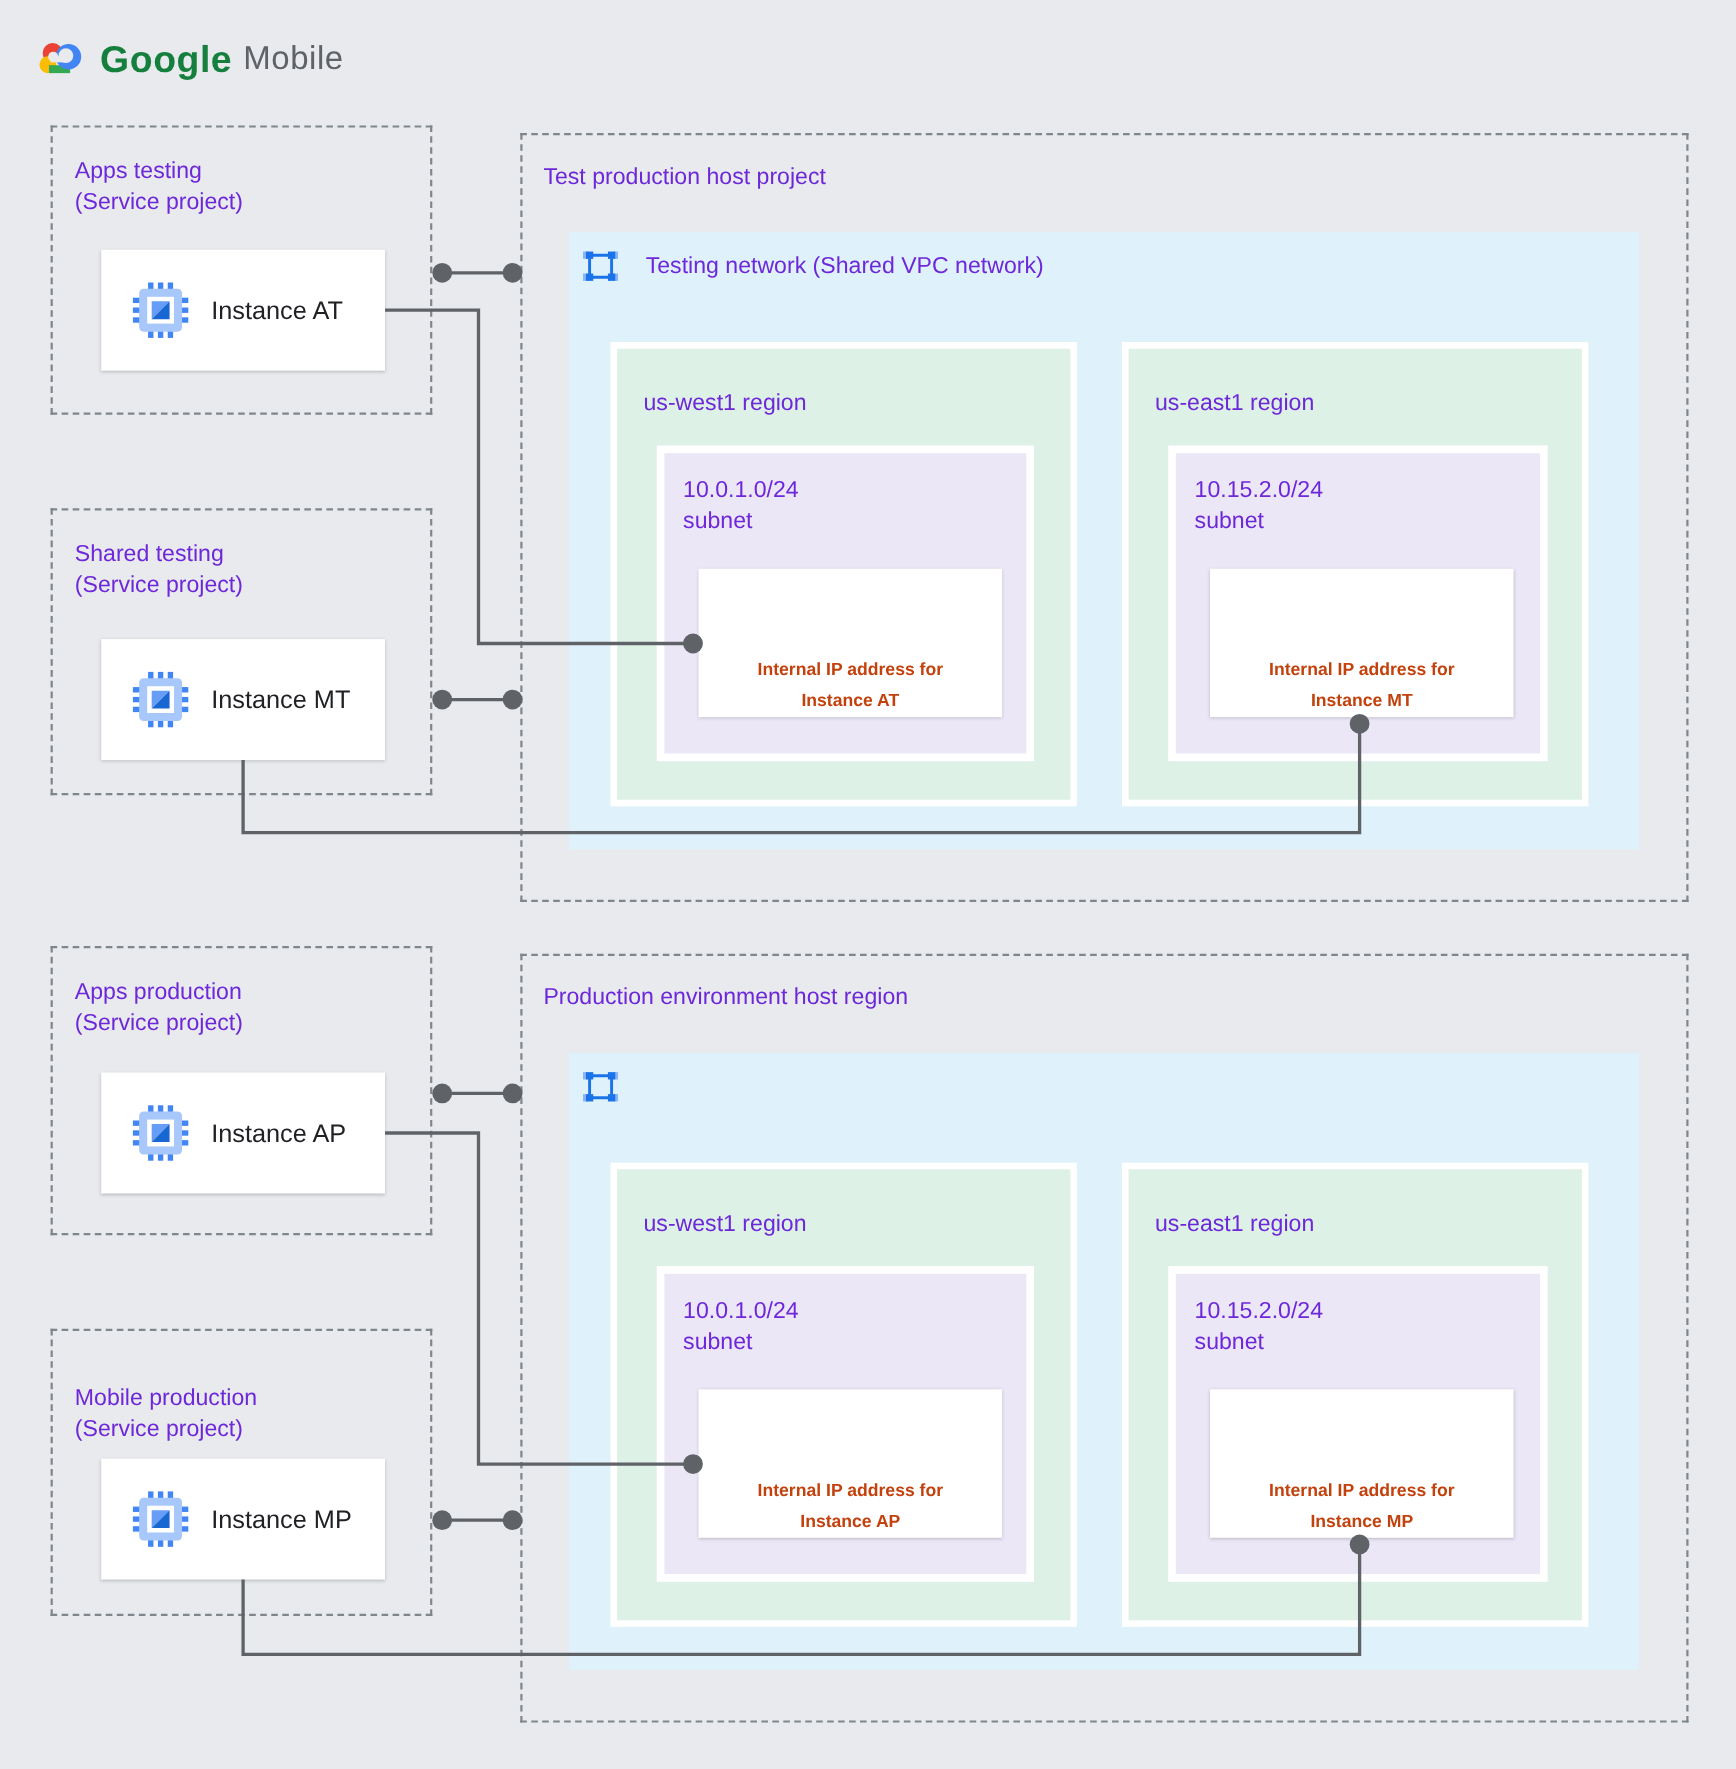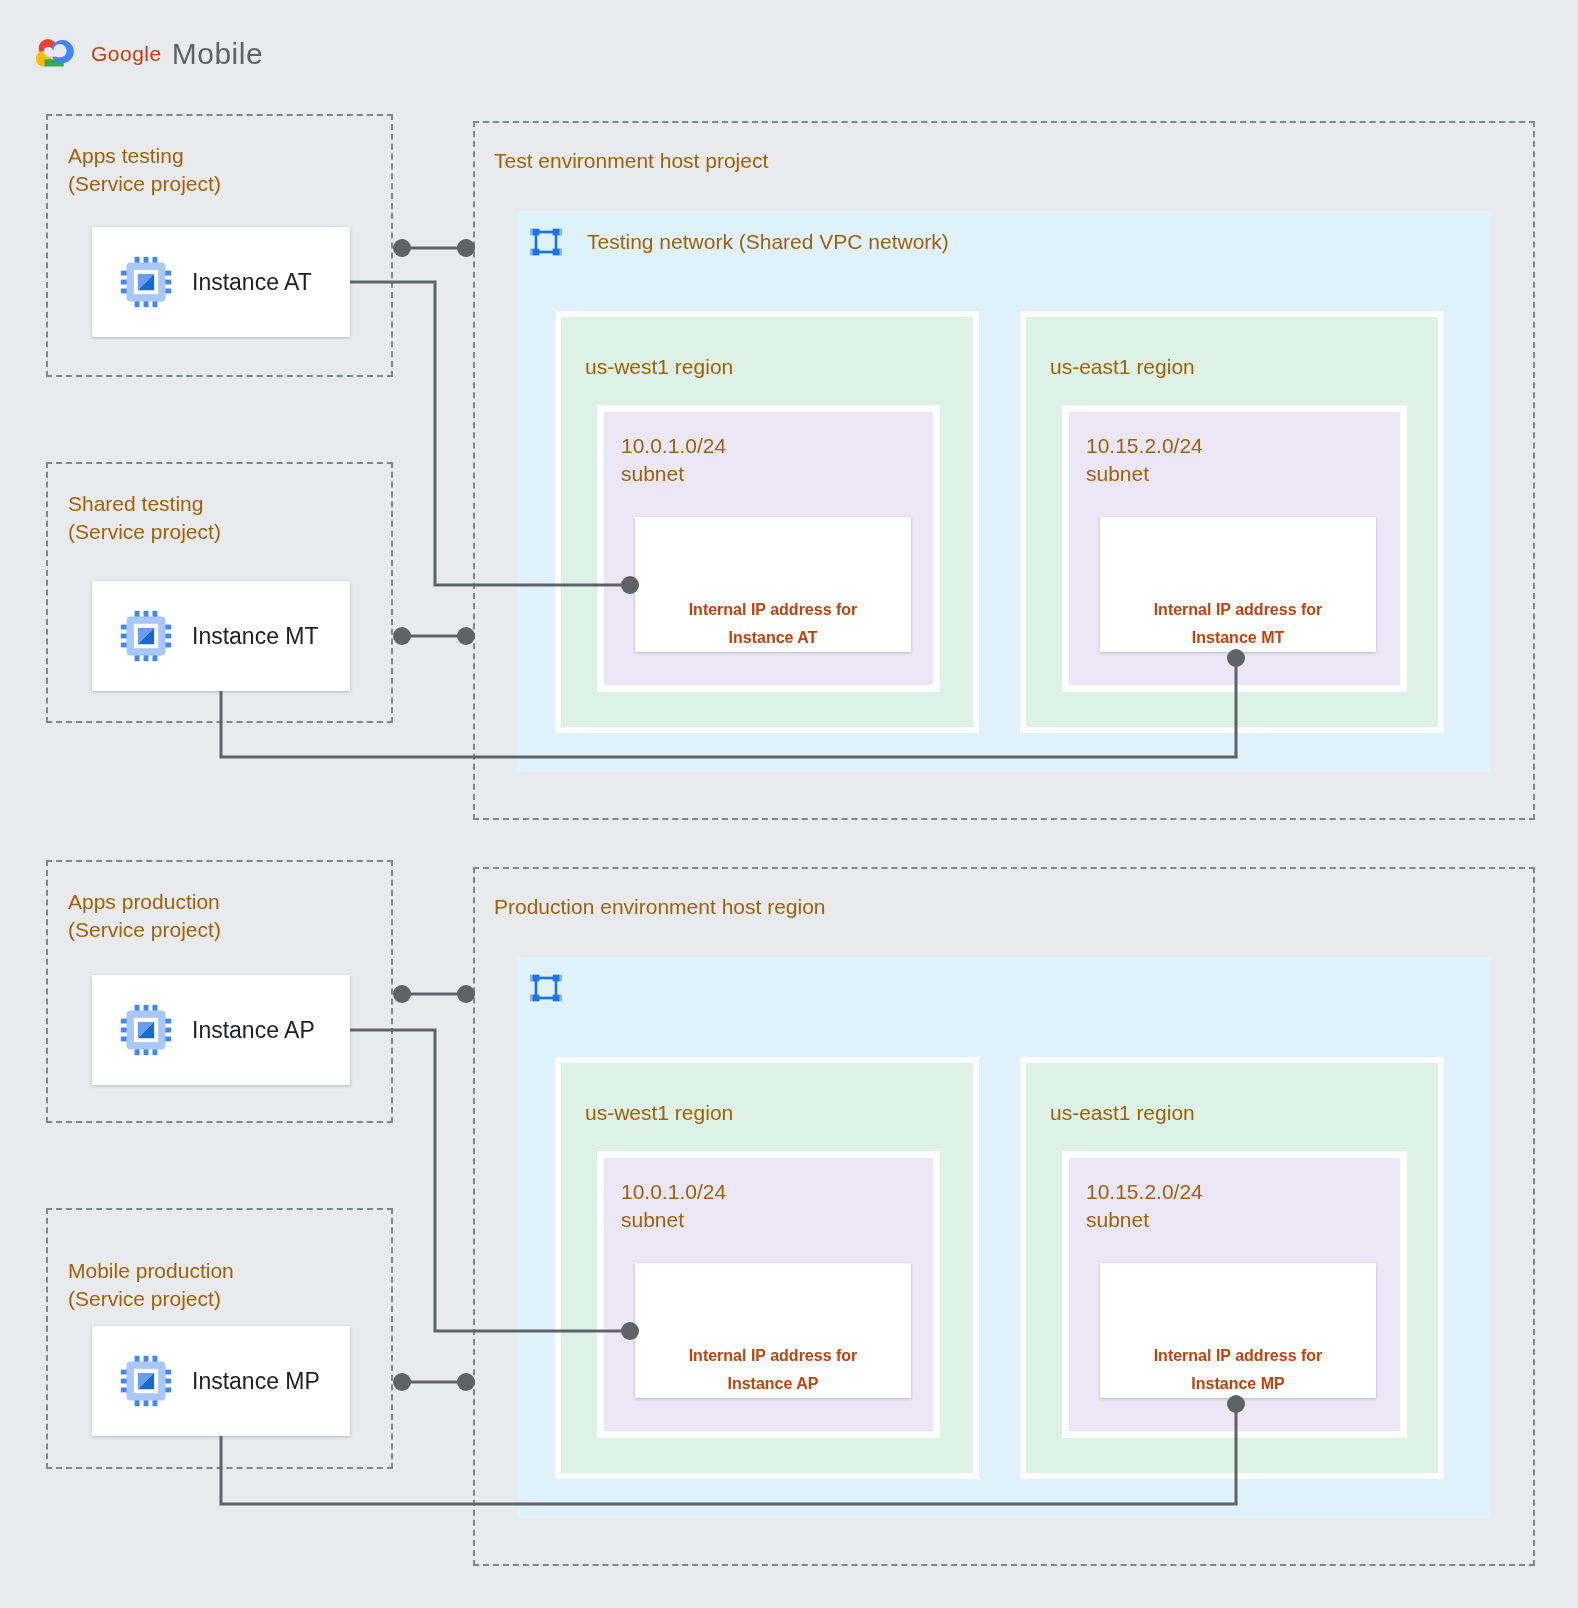--- a/index.html
+++ b/index.html
@@ -3,29 +3,29 @@
 <meta charset="utf-8">
 <style>
   html,body{margin:0;padding:0;background:#E8EAED;}
   .canvas{position:relative;width:1578px;height:1608px;background:#E8EAED;
           font-family:"Liberation Sans",sans-serif;overflow:hidden;}
   .abs{position:absolute;box-sizing:border-box;}
   .dashed{border:2px dashed #7F868C;}
   .net{background:#DFF2FC;}
   .region{background:#DDF1E7;border:6px solid #FFFFFF;}
   .subnet{background:#ECE7F7;border:7px solid #FFFFFF;}
-  .muted{color:#a16207;}
+  .muted{color:#6d28d9;}
   .t21{font-size:21px;line-height:28px;}
   .card{background:#FFFFFF;box-shadow:0 1px 3px rgba(60,64,67,.28);}
   .inst-card{display:flex;align-items:center;gap:20px;padding-left:28px;}
   .inst-label{font-size:23px;color:#202124;}
   .ip-card{display:flex;flex-direction:column;align-items:center;justify-content:flex-end;
            text-align:center;font-weight:bold;font-size:16px;line-height:28px;color:#c2410c;}
   .logo{display:flex;align-items:center;gap:10px;}
-  .logo-google{font-size:21px;color:#c2410c;font-weight:400;letter-spacing:.5px;}
+  .logo-google{font-size:34px;color:#15803d;font-weight:700;letter-spacing:.5px;}
   .logo-cloud{font-size:30px;color:#5F6368;font-weight:400;letter-spacing:.5px;}
   .net-head{display:flex;align-items:center;gap:25px;}
   svg{display:block;}
   .connectors{position:absolute;left:0;top:0;pointer-events:none;z-index:50;}
 </style>
 </head>
 <body>
 
 <div class="canvas">
 
@@ -157,21 +157,21 @@
       </g>
       <rect x="8" y="8" width="48" height="48" rx="5" fill="#A8C7FA"></rect>
       <rect x="17" y="17" width="30" height="30" fill="#FFFFFF"></rect>
       <polygon points="22,22 42,22 22,42" fill="#669DF6"></polygon>
       <polygon points="42,22 42,42 22,42" fill="#1967D2"></polygon>
     </svg>
     <span class="inst-label">Instance MP</span>
   </div>
 
   <div class="abs dashed" style="left:473px;top:121px;width:1062px;height:699px;"></div>
-  <div class="abs t21 muted" style="left:494px;top:147px;">Test environment host project</div>
+  <div class="abs t21 muted" style="left:494px;top:147px;">Test production host project</div>
 
   <div class="abs net" style="left:517px;top:211px;width:973px;height:561px;"></div>
   <div class="abs net-head" style="left:530px;top:226px;">
     <svg width="32" height="32" viewBox="0 0 48 48">
       <g stroke="#1A73E8" stroke-width="4">
         <line x1="13" y1="9" x2="35" y2="9"></line>
           <line x1="13" y1="39" x2="35" y2="39"></line>
         <line x1="9" y1="13" x2="9" y2="35"></line>
           <line x1="39" y1="13" x2="39" y2="35"></line>
       </g>

